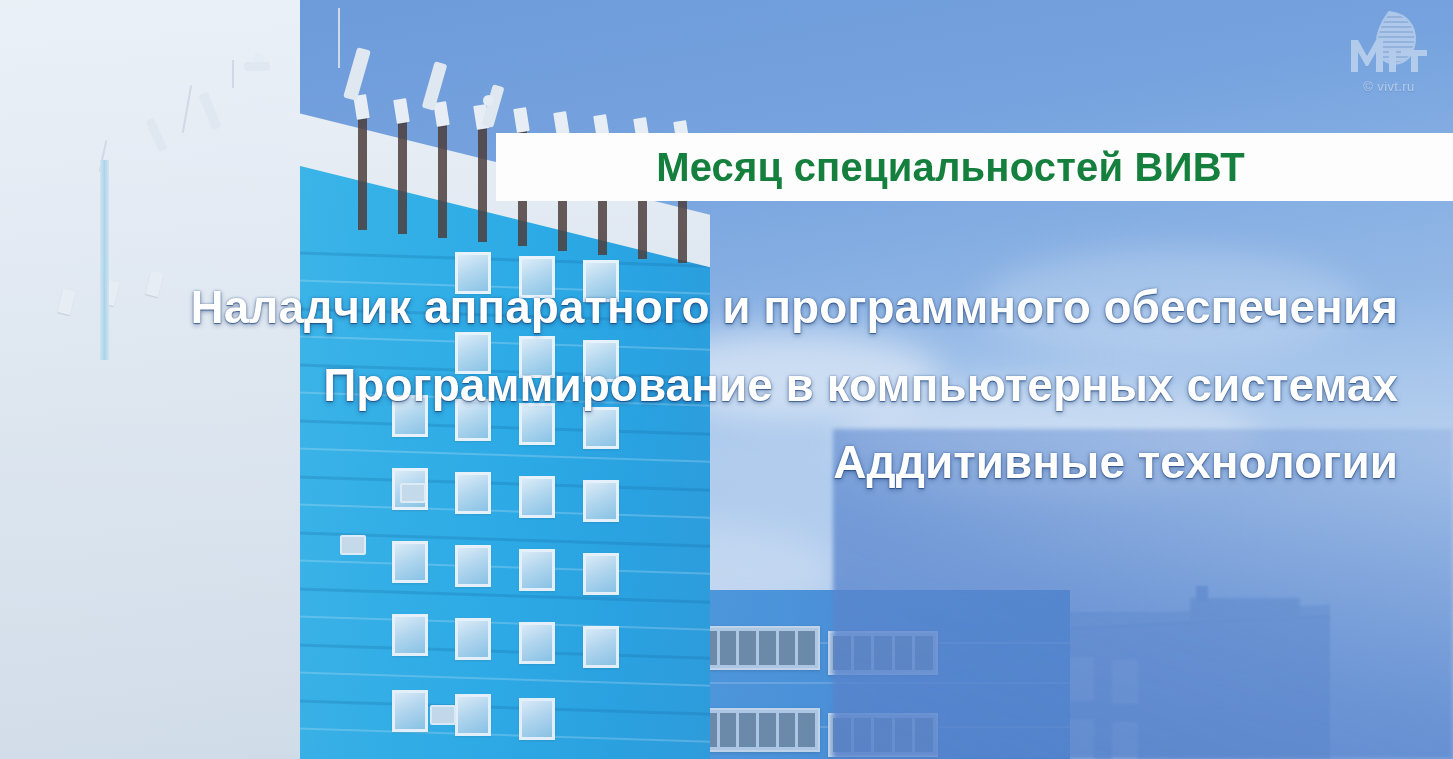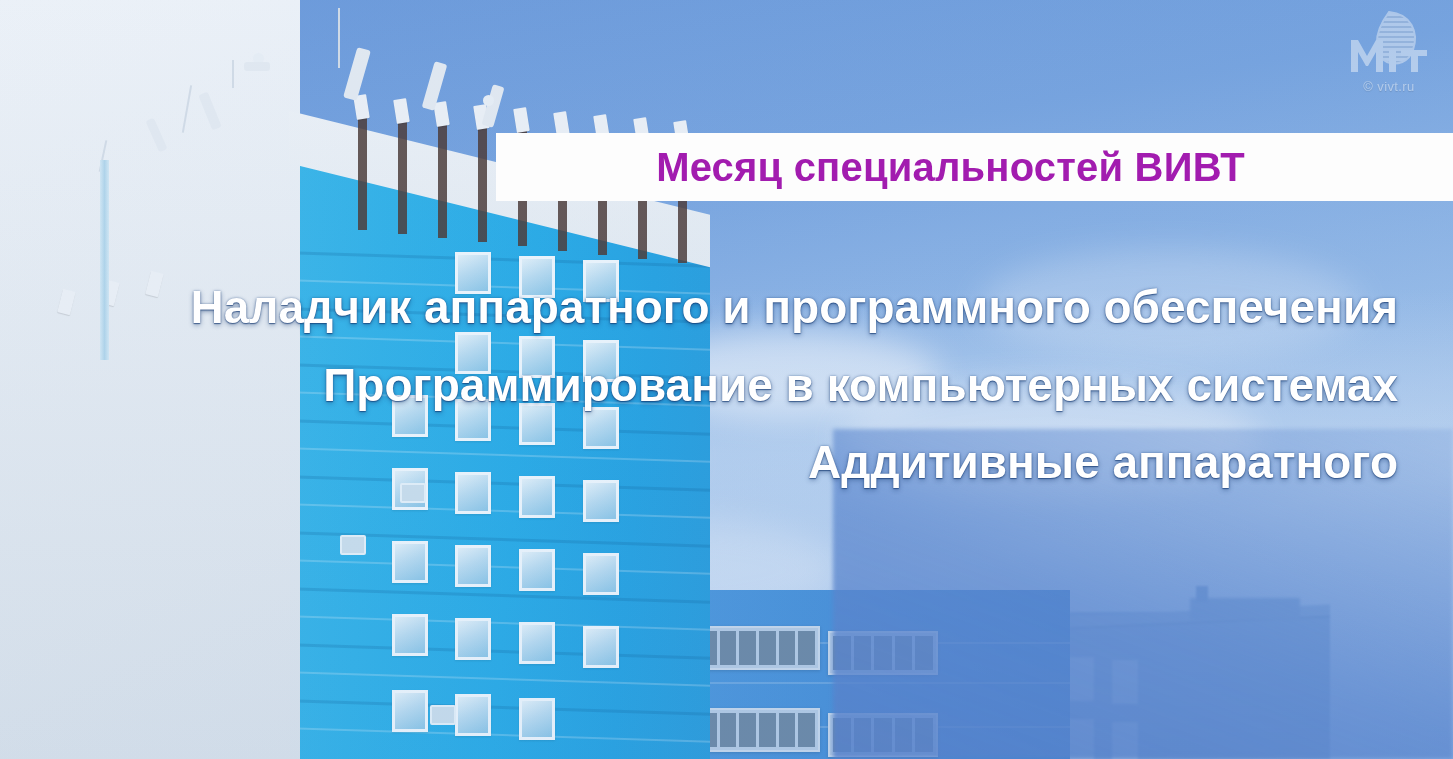--- a/index.html
+++ b/index.html
@@ -172,21 +172,21 @@
     pointer-events:none;
   }
 
   
   .banner{
     position:absolute;left:496px;top:133px;right:0;height:68px;
     background:#fdfdfd;
     display:flex;align-items:center;justify-content:center;
   }
   .banner-title{
-    color:#a21caf;
+    color:#15803d;
     font-size:40px;
     font-weight:bold;
     letter-spacing:.2px;
     white-space:nowrap;
     line-height:1;
     padding-right:48px;
   }
 
   
   .programs{
@@ -443,21 +443,21 @@
   <div class="veil-right"></div>
   <div class="photo-tint"></div>
 
   <div class="banner">
     <div class="banner-title">Месяц специальностей ВИВТ</div>
   </div>
 
   <div class="programs">
     <div class="prog">Наладчик аппаратного и программного обеспечения</div>
     <div class="prog">Программирование в компьютерных системах</div>
-    <div class="prog">Аддитивные аппаратного</div>
+    <div class="prog">Аддитивные технологии</div>
   </div>
 
   <div class="logo">
     <svg width="92" height="72" viewBox="0 0 92 72">
       <defs>
         <clipPath id="leafclip">
           <path d="M46 6 C68 8 76 26 70 44 C66 56 54 60 44 56 C32 51 28 30 46 6 Z"></path>
         </clipPath>
       </defs>
       <g clip-path="url(#leafclip)">

